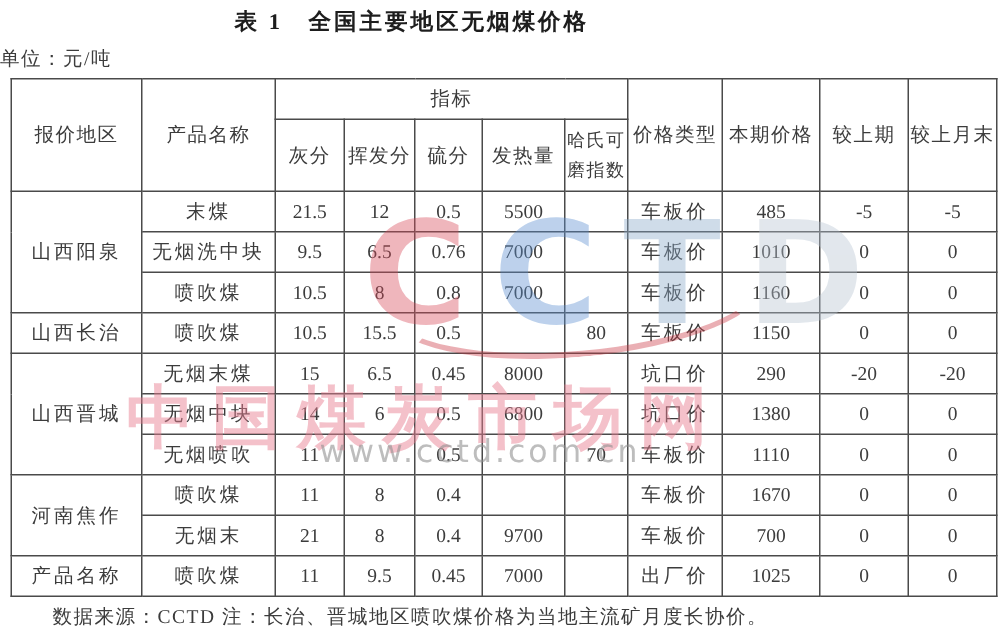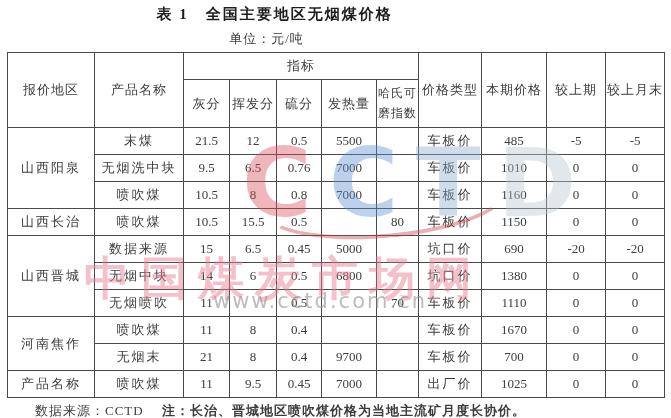--- a/index.html
+++ b/index.html
@@ -8,42 +8,42 @@
     font-family:"Liberation Serif","DejaVu Serif",serif;
     color:#3c3c3c;
   }
   .page { position:relative; width:549px; height:418px; }
 
   .title {
     text-align:center; font-weight:bold; font-size:15px; color:#1d1d1d;
     padding-top:5px; letter-spacing:2px;
   }
   .unit-line {
-    text-align:center; font-size:13px; padding:6px 16px 4px 0; letter-spacing:1px;
+    text-align:left; font-size:13px; padding:6px 16px 4px 0; letter-spacing:1px;
   }
 
   table.price-table {
     border-collapse:collapse; table-layout:fixed;
     margin-left:7px; width:657px; font-size:13px;
   }
   .price-table th, .price-table td {
     border:1px solid #4a4a4a; text-align:center; vertical-align:middle;
     padding:0 1px; font-weight:normal; overflow:hidden;
   }
   .price-table thead th { letter-spacing:1px; }
   .price-table thead tr.h1 { height:27px; }
   .price-table thead tr.h2 { height:48px; }
   .price-table tbody tr { height:27px; }
   .c-region, .c-product, .c-ptype { letter-spacing:2px; }
   th.h-hgi { font-size:12px; line-height:1.6; letter-spacing:1px; }
 
   .footer {
     font-size:13px; margin:4px 0 0 35px; letter-spacing:1px; color:#3c3c3c;
   }
-  .footer .note { margin-left:14px;font-weight:bold; }
+  .footer .note { margin-left:0; }
 
   
   .watermark { position:absolute; left:0; top:0; width:671px; height:418px;
     pointer-events:none; z-index:5; }
   .wm-logo {
     position:absolute; left:242px; top:136px;
     font-family:"DejaVu Sans",sans-serif; font-weight:bold;
     font-size:95px; line-height:1; letter-spacing:-8px; opacity:.40;
   }
   .wm-swoosh {
@@ -149,28 +149,28 @@
           <td>0.5</td>
           <td></td>
           <td>80</td>
           <td class="c-ptype">车板价</td>
           <td>1150</td>
           <td>0</td>
           <td>0</td>
         </tr>
         <tr>
           <td rowspan="3" class="c-region">山西晋城</td>
-          <td class="c-product">数据来源</td>
+          <td class="c-product">无烟末煤</td>
           <td>15</td>
           <td>6.5</td>
           <td>0.45</td>
-          <td>5000</td>
+          <td>8000</td>
           <td></td>
           <td class="c-ptype">坑口价</td>
-          <td>690</td>
+          <td>290</td>
           <td>-20</td>
           <td>-20</td>
         </tr>
         <tr>
           <td class="c-product">无烟中块</td>
           <td>14</td>
           <td>6</td>
           <td>0.5</td>
           <td>6800</td>
           <td></td>

